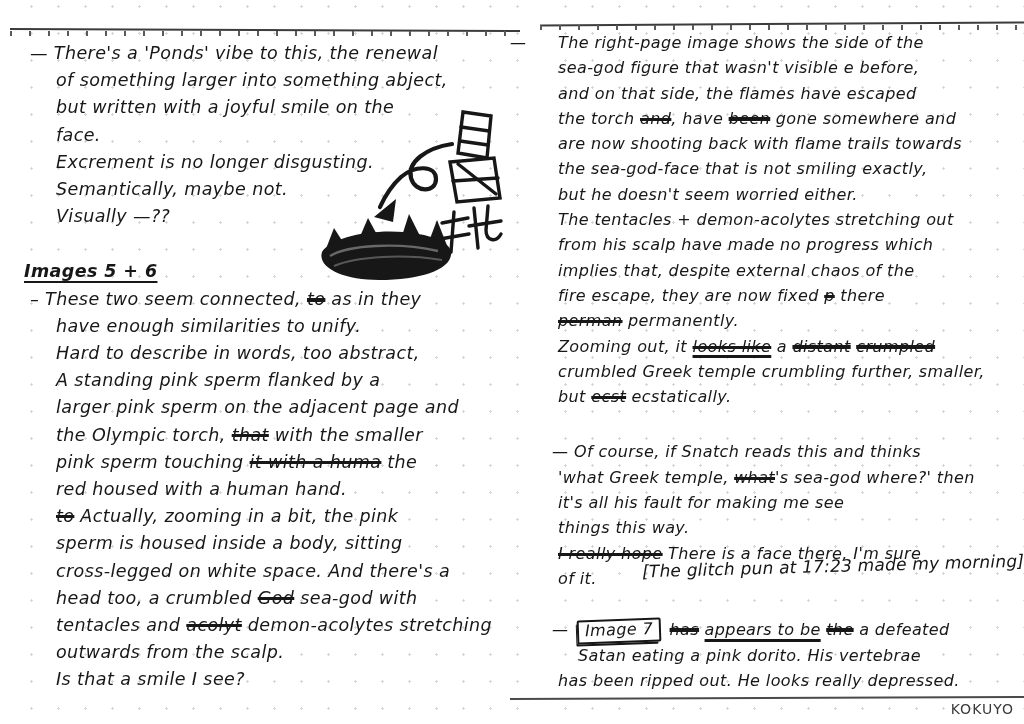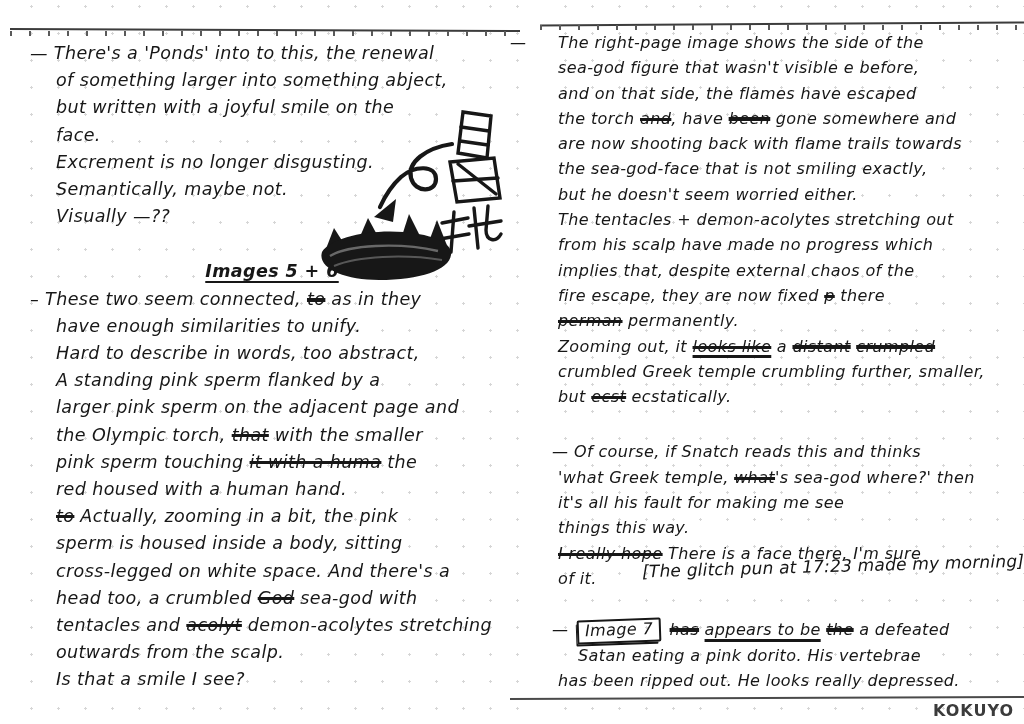--- a/index.html
+++ b/index.html
@@ -23,53 +23,53 @@
   .pl .ticks { left:4px; right:2px; top:31px; }
   .pr .ruler { left:0; right:0; top:23px; transform:rotate(-0.35deg); }
   .pr .ticks { left:0; right:0; top:25px; }
 
   .textcol { position:absolute; }
   .pl .textcol { left:14px; top:40px; right:2px; font-size:17.5px; line-height:27.2px; }
   .pr .textcol { left:12px; top:30px; right:0;  font-size:16px;  line-height:25.3px; }
   .line { position:relative; white-space:nowrap; font-style:italic; letter-spacing:0.4px; }
   .pl .b   { padding-left:10px; }
   .pl .c   { padding-left:36px; }
-  .pl .head{ padding-left:4px; font-weight:bold;text-align:center; }
+  .pl .head{ padding-left:4px; font-weight:bold; }
   .pr .b   { padding-left:0; }
   .pr .c   { padding-left:6px; }
   .pr .c2  { padding-left:26px; }
   .hang { position:absolute; left:-42px; top:0; }
 
   .un  { text-decoration:underline; text-decoration-thickness:2px; text-underline-offset:4px; }
   .sk  { text-decoration:line-through; text-decoration-thickness:2.5px; }
   .sk2 { text-decoration:line-through; text-decoration-thickness:4px; }
   .uk  { text-decoration-line:underline line-through; text-decoration-thickness:3px; text-underline-offset:3px; }
   .un2 { text-decoration:underline; text-decoration-thickness:3px; text-underline-offset:4px;
          box-shadow:0 7px 0 -4px #171717;margin-top:12px; }
   .bx  { display:inline-block; line-height:1.05; border:2.5px solid #171717; border-radius:2px;
          padding:1px 6px 2px 6px; margin:0 3px; transform:rotate(-2deg);
          box-shadow:-2px 3px 0 -1px #171717; }
 
   .annot { position:absolute; left:102px; top:556px; width:382px;
            font-size:17px; font-style:italic; letter-spacing:0.2px;
            transform:rotate(-1.6deg); white-space:nowrap; color:#151515; }
   .bottomrule { position:absolute; left:-30px; right:0; top:697px; height:1.6px;
                 background:#4a4a4a; transform:rotate(-0.25deg); }
-  .brand { position:absolute; right:10px; top:701px; font-size:16px; font-weight:bold;
+  .brand { position:absolute; right:10px; top:701px; font-size:14px; font-weight:normal;
            letter-spacing:1px; color:#3b3b3b; filter:blur(0.4px); }
   .doodle { position:absolute; left:294px; top:98px; }
 </style>
 </head>
 <body>
 
 <div class="page pl">
   <div class="ruler"></div>
   <div class="ticks"></div>
   <div class="textcol">
-      <div class="line b"><span>— There's a 'Ponds' into to this, the renewal</span></div>
+      <div class="line b"><span>— There's a 'Ponds' vibe to this, the renewal</span></div>
       <div class="line c"><span>of something larger into something abject,</span></div>
       <div class="line c"><span>but written with a joyful smile on the</span></div>
       <div class="line c"><span>face.</span></div>
       <div class="line c"><span>Excrement is no longer disgusting.</span></div>
       <div class="line c"><span>Semantically, maybe not.</span></div>
       <div class="line c"><span>Visually —??</span></div>
       <div class="line head" style="margin-top: 28px;"><span class="un">Images 5 + 6</span></div>
       <div class="line b"><span>– These two seem connected, </span><span class="sk2">to</span><span> as in they</span></div>
       <div class="line c"><span>have enough similarities to unify.</span></div>
       <div class="line c"><span>Hard to describe in words, too abstract,</span></div>

